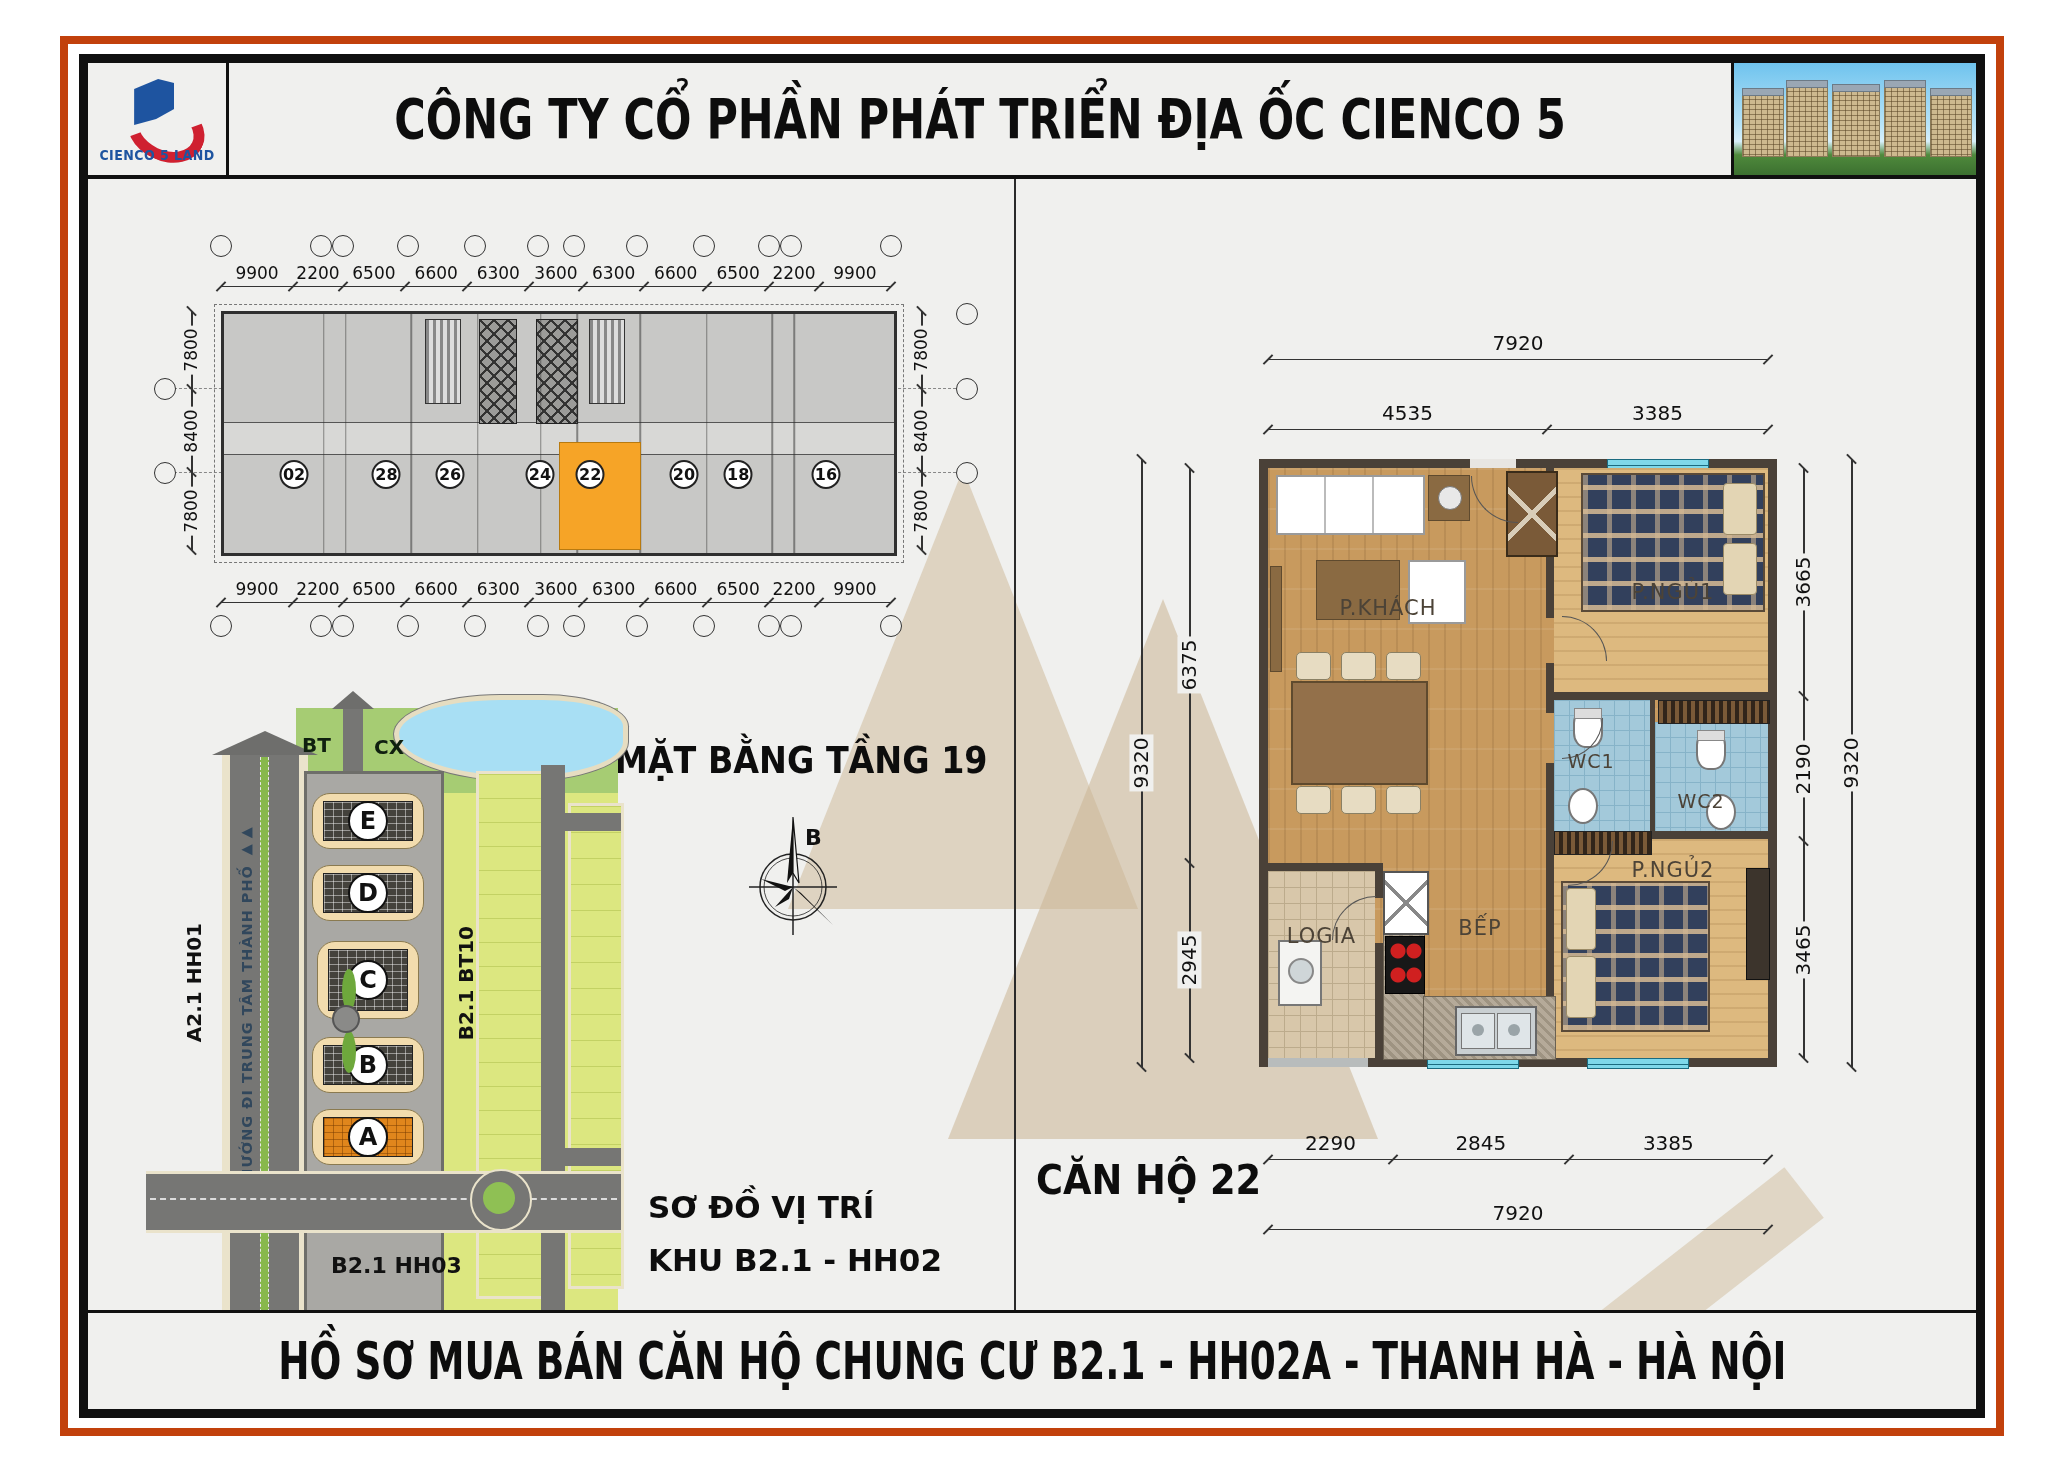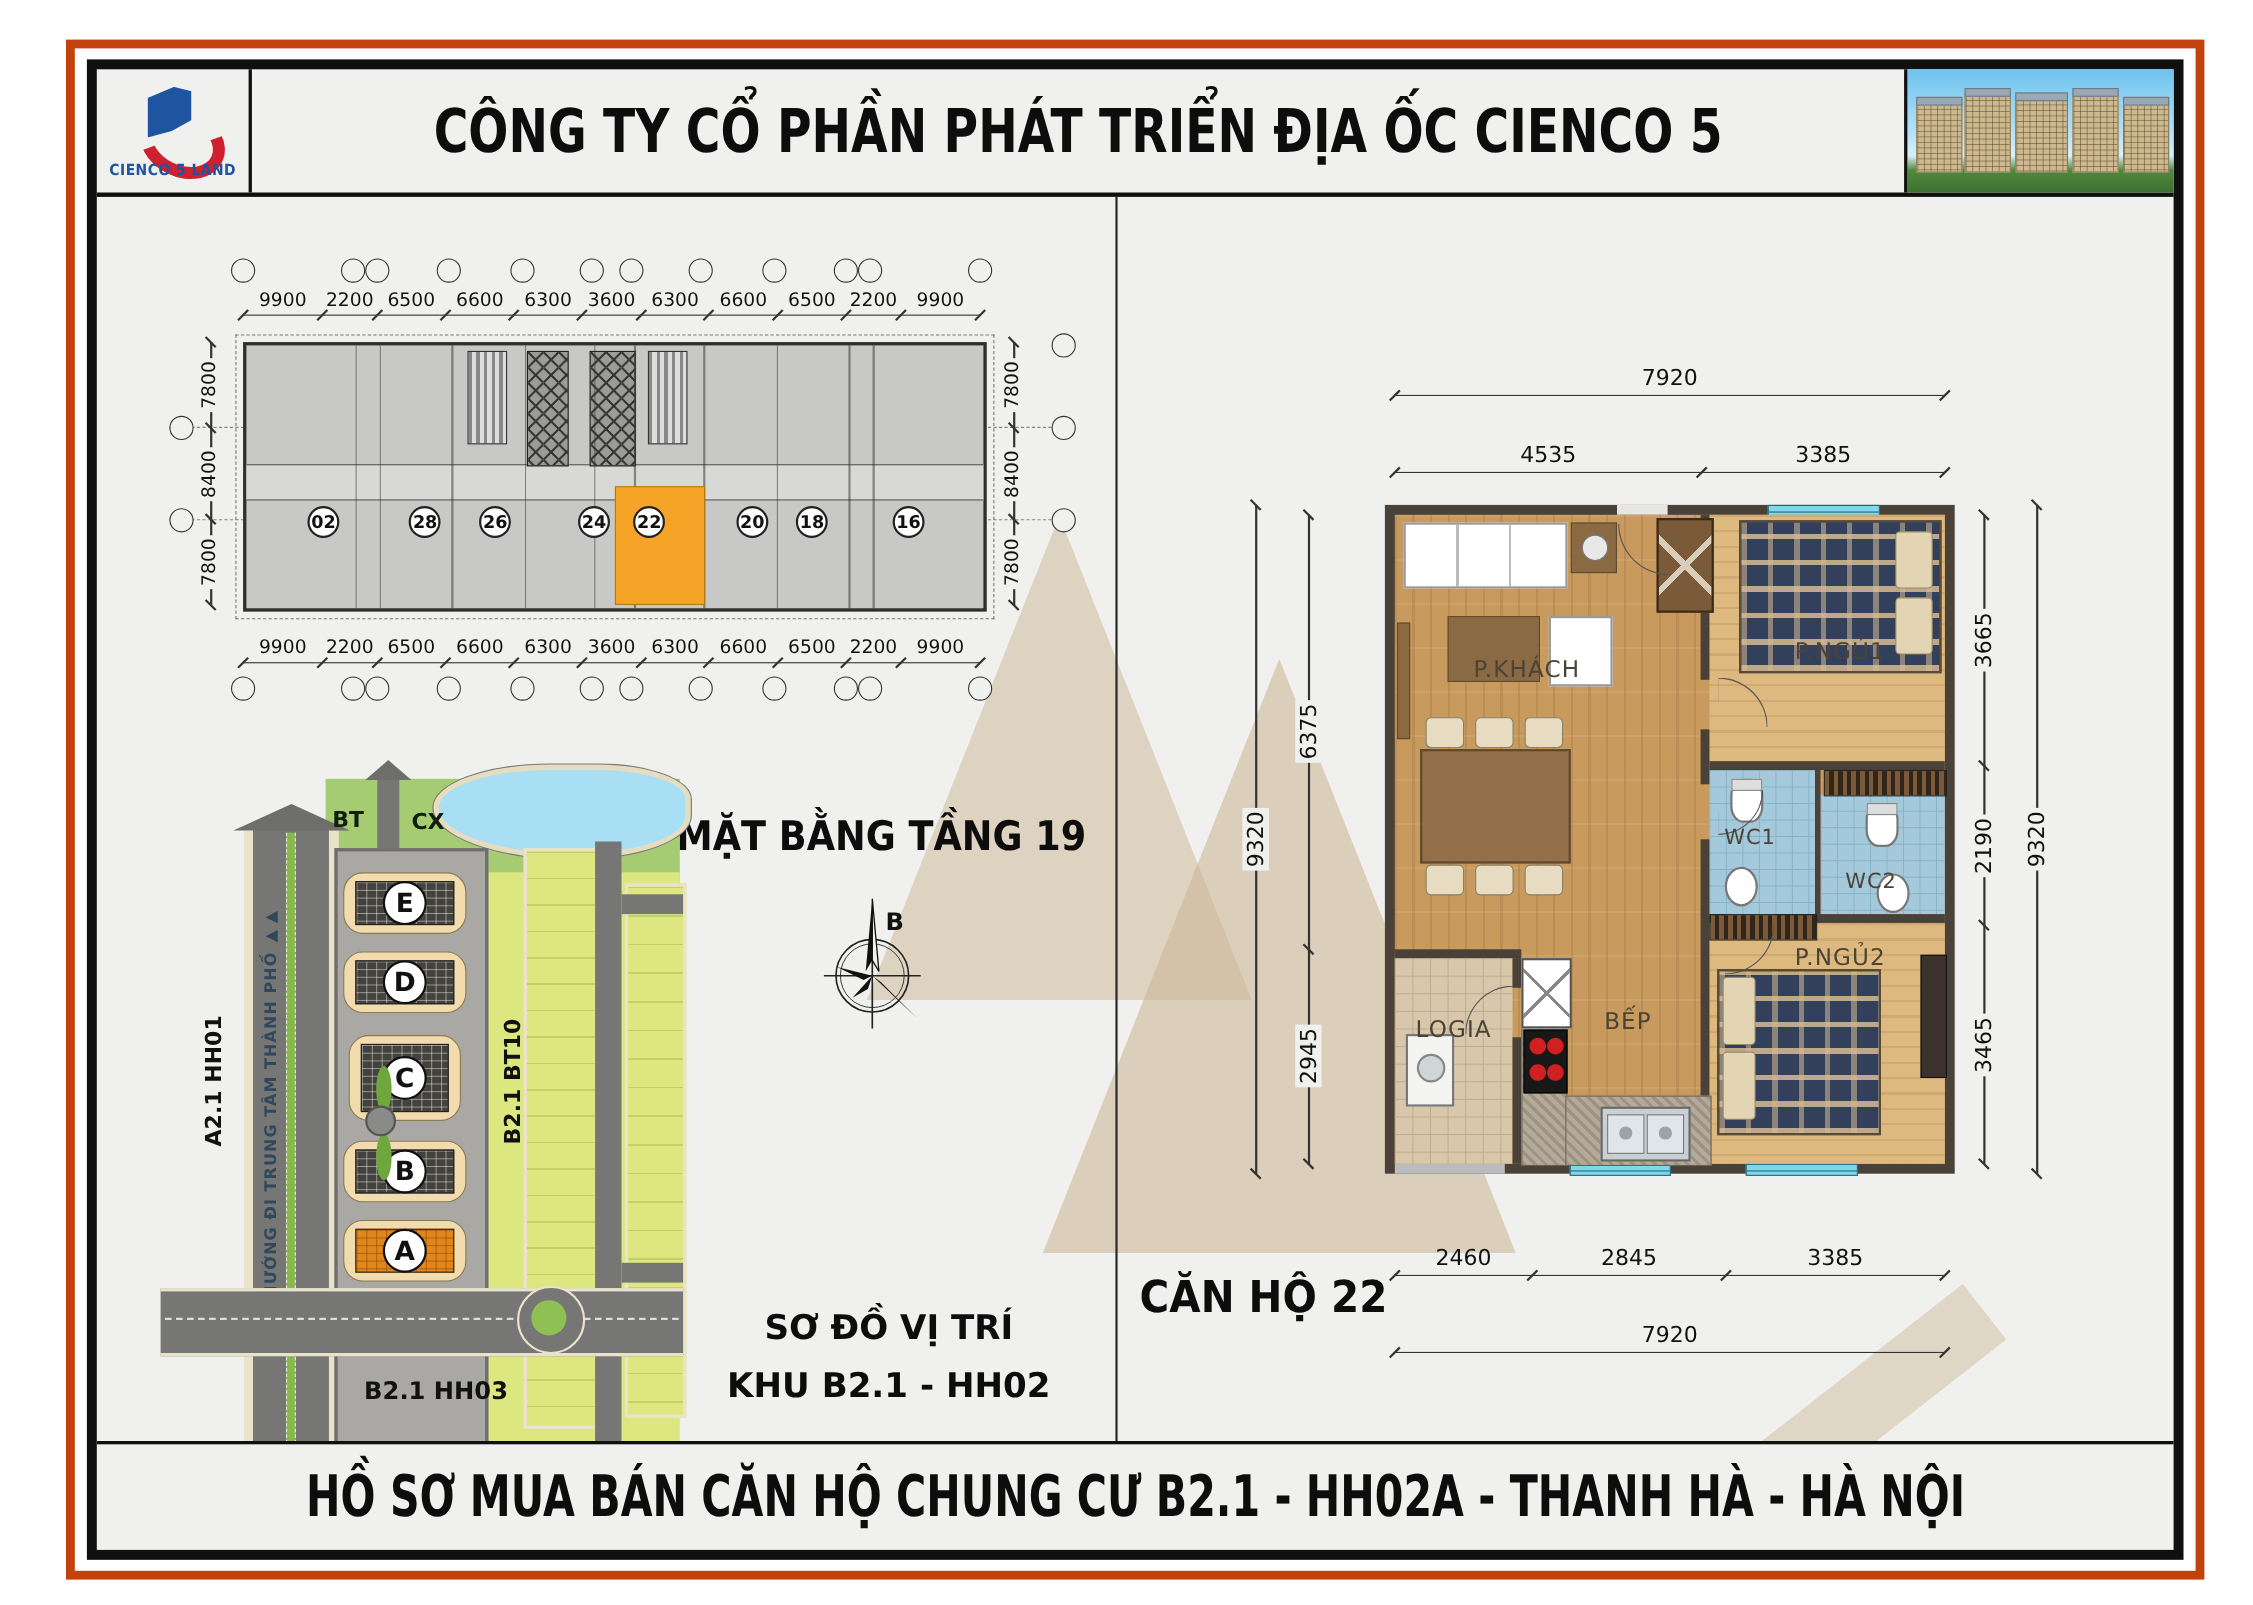--- a/index.html
+++ b/index.html
@@ -87,21 +87,21 @@
   .sp-lots1{left:330px;top:118px;width:62px;height:522px;background:#dce780;border:3px solid #eae3cb;background-image:repeating-linear-gradient(#c3d164 0 1.5px,transparent 1.5px 24px);}
   .sp-road-r{left:395px;top:112px;width:24px;height:560px;background:#767674;}
   .sp-lots2{left:422px;top:150px;width:50px;height:480px;background:#dce780;border:3px solid #eae3cb;background-image:repeating-linear-gradient(#c3d164 0 1.5px,transparent 1.5px 26px);}
   .sp-stub-r1{left:419px;top:160px;width:56px;height:18px;background:#767674;}
   .sp-stub-r2{left:419px;top:495px;width:56px;height:18px;background:#767674;}
   .sp-road-h{left:0px;top:518px;width:475px;height:56px;background:#767674;border-top:3px solid #eae3cb;border-bottom:3px solid #eae3cb;}
   .sp-dash{left:4px;top:545px;width:467px;height:0;border-top:2px dashed #ddd;}
   .sp-round{left:324px;top:516px;width:58px;height:58px;border-radius:50%;background:#767674;border:2px solid #eae3cb;}
   .sp-round::after{content:'';position:absolute;left:11px;top:11px;width:32px;height:32px;border-radius:50%;background:#8fc054;}
   .sp-hh03{left:185px;top:600px;font-size:22px;font-weight:bold;color:#111;}
-  .site-caption{position:absolute;left:560px;top:1002px;width:320px;text-align:center;z-index:2;}
+  .site-caption{position:absolute;left:560px;top:1002px;width:320px;z-index:2;}
   .site-caption div{font-size:31px;font-weight:bold;color:#0d0d0d;line-height:1.7;white-space:nowrap;}
   
   .plan-wrap{position:absolute;left:1171px;top:280px;width:518px;height:608px;background:#4a4138;z-index:2;}
   .plan{position:absolute;left:9px;top:9px;width:500px;height:590px;background:#c89a5e;background-image:repeating-linear-gradient(90deg,rgba(80,50,20,.12) 0 2px,transparent 2px 16px),repeating-linear-gradient(rgba(255,255,255,.08) 0 2px,transparent 2px 40px);}
   .rm{position:absolute;}
   .wood-light{background:#ddb97f;background-image:repeating-linear-gradient(rgba(140,100,50,.18) 0 2px,transparent 2px 14px);}
   .tile-wc{background:#a3c9da;background-image:linear-gradient(#86b3c8 1px,transparent 1px),linear-gradient(90deg,#86b3c8 1px,transparent 1px);background-size:15px 15px;}
   .tile-loggia{background:#d8c7aa;background-image:linear-gradient(#bcab8c 1px,transparent 1px),linear-gradient(90deg,#bcab8c 1px,transparent 1px);background-size:16px 16px;}
   .wall{position:absolute;background:#4a4138;}
   .hatch{position:absolute;background:repeating-linear-gradient(90deg,#7a5a38 0 4px,#31251a 4px 8px);border:1px solid #222;}
@@ -375,21 +375,21 @@
      </div>
 
      <div class="dim-h big" style="left:1180px;top:152px;width:500px;">
             <div style="flex-grow: 7920;">7920</div>
           </div>
      <div class="dim-h big" style="left:1180px;top:222px;width:500px;">
             <div style="flex-grow: 4535;">4535</div>
             <div style="flex-grow: 3385;">3385</div>
           </div>
      <div class="dim-h big" style="left:1180px;top:952px;width:500px;">
-            <div style="flex-grow: 1690;">2460</div>
+            <div style="flex-grow: 1690;">2290</div>
             <div style="flex-grow: 2845;">2845</div>
             <div style="flex-grow: 3385;">3385</div>
           </div>
      <div class="dim-h big" style="left:1180px;top:1022px;width:500px;">
             <div style="flex-grow: 7920;">7920</div>
           </div>
      <div class="dim-v big" style="left:1038px;top:280px;height:608px;">
             <div style="flex-grow: 9320;">
               <span>9320</span>
             </div>

